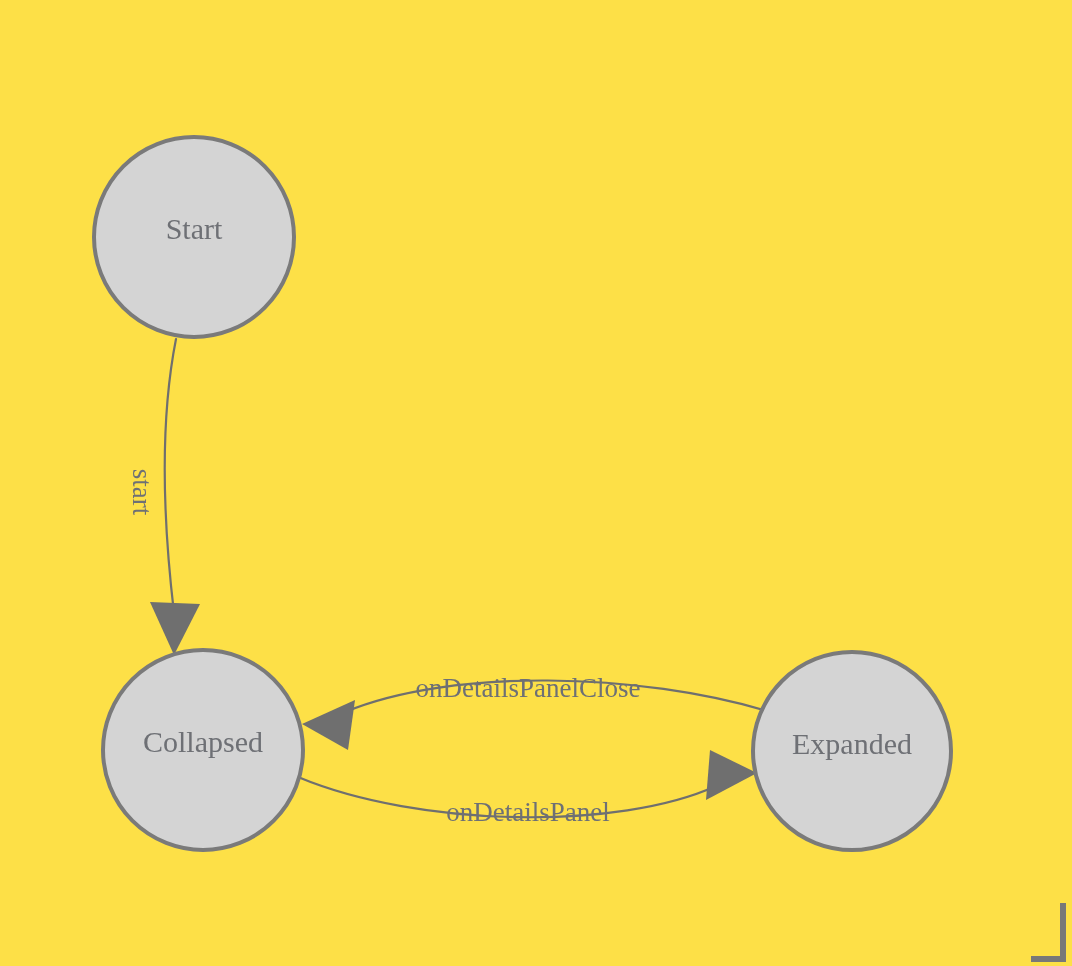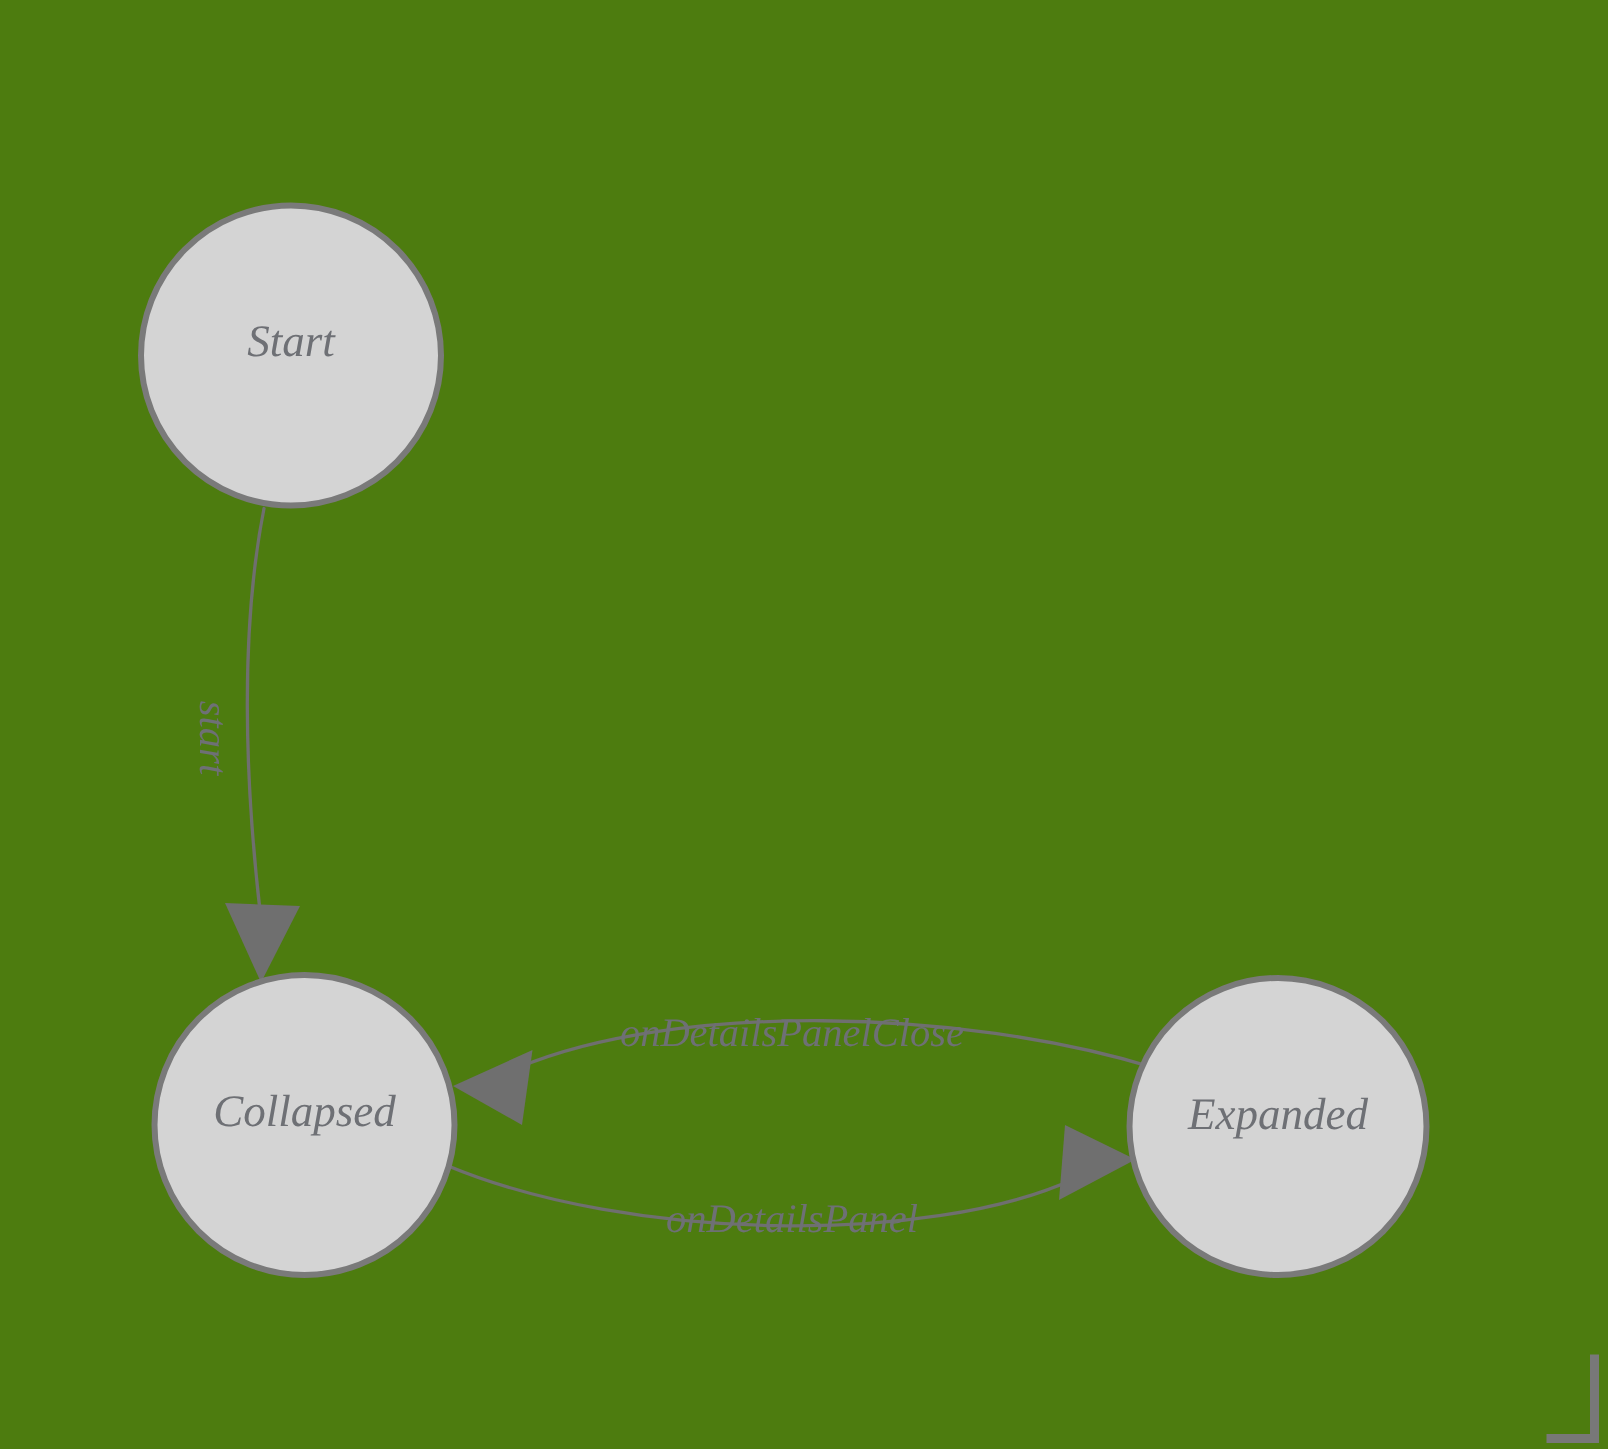--- a/index.html
+++ b/index.html
@@ -11,22 +11,21 @@
   body {
     width: 1072px;
     height: 966px;
     overflow: hidden;
     font-family: "Liberation Serif", "DejaVu Serif", serif;
   }
   #diagram-root {
     position: relative;
     width: 1072px;
     height: 966px;
-    background: #4d7c0f;
-    font-style: italic;
+    background: #fde047;
   }
   #diagram-svg {
     position: absolute;
     top: 0;
     left: 0;
     width: 1072px;
     height: 966px;
     display: block;
   }
   .node-circle {

